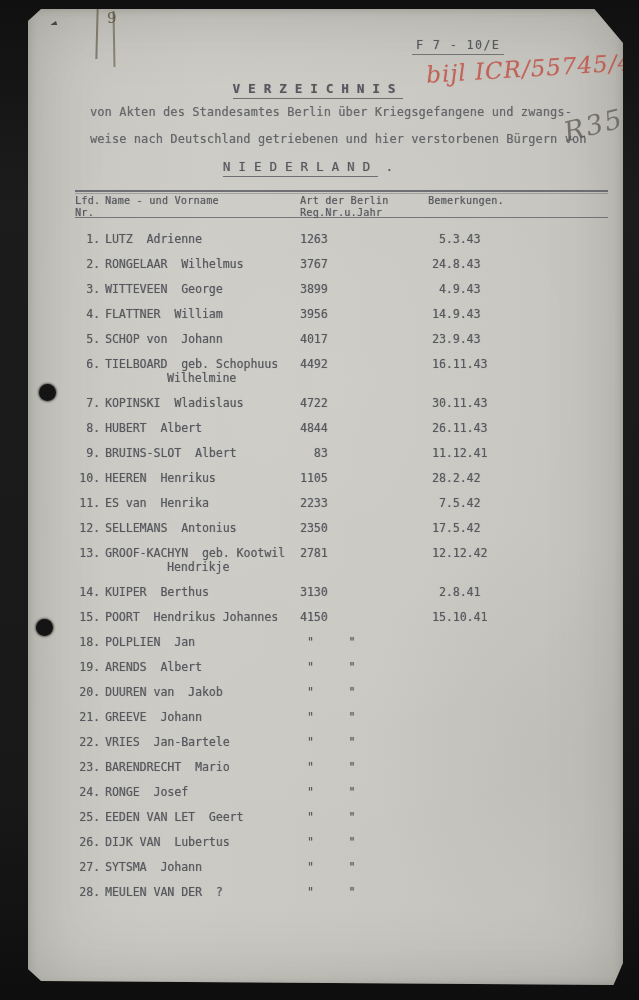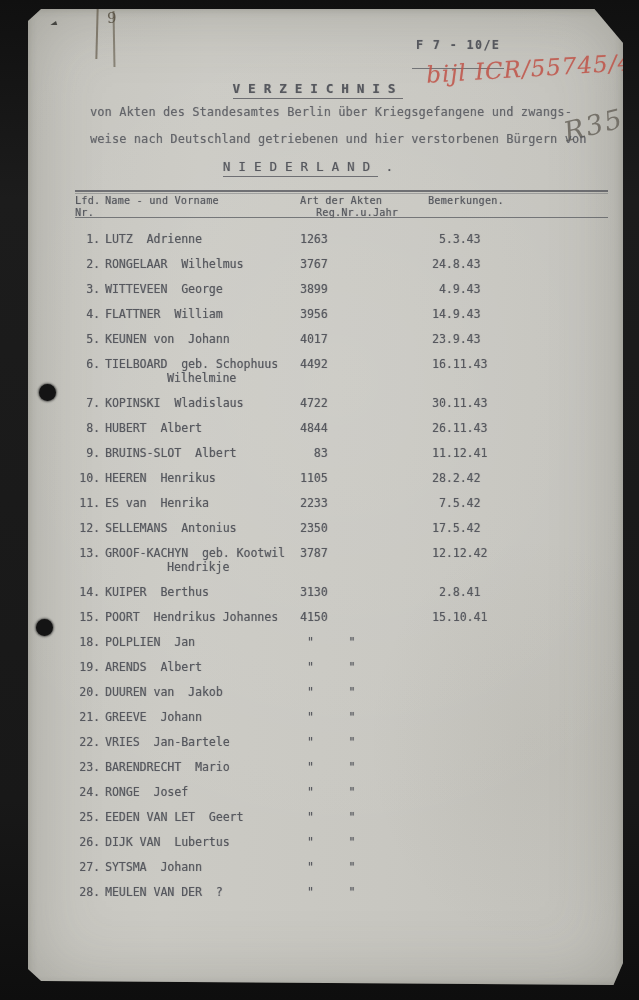--- a/index.html
+++ b/index.html
@@ -22,21 +22,21 @@
     clip-path:polygon(0 12px, 2.2% 0, 95.2% 0, 100% 34px,
                       100% calc(100% - 22px), 98.4% 100%,
                       2.2% calc(100% - 4px), 0 calc(100% - 16px));
   }
   .ink{color:#56585e;text-shadow:0.4px 0.4px 0.7px rgba(86,88,94,.55);}
   .faded{opacity:.88;}
   .abs{position:absolute;}
 
   
   .ref-code{left:384px;top:29px;font-size:11.5px;letter-spacing:1.5px;
-    border-bottom:1.2px solid rgba(86,88,94,.75);padding:0 4px 16px 4px;font-weight:bold;}
+    border-bottom:1.2px solid rgba(86,88,94,.75);padding:0 4px 2px 4px;}
   .red-hand{
     left:398px;top:46px;font-family:"DejaVu Serif",serif;font-style:italic;
     font-size:23px;color:#c05247;transform:rotate(-3.5deg);
     letter-spacing:1px;white-space:nowrap;opacity:.85;z-index:5;
     text-shadow:0 0 1px rgba(192,82,71,.4);}
   .pencil-r{
     left:535px;top:98px;font-family:"DejaVu Serif",serif;font-style:italic;
     font-size:27px;color:#6e6a62;transform:rotate(-14deg);letter-spacing:2px;opacity:.9;}
   .doc-title{
     left:0;top:72px;width:580px;text-align:center;font-size:12.5px;font-weight:bold;
@@ -98,22 +98,22 @@
 
   <div class="abs ink country"><span class="uln">NIEDERLAND</span><span>&nbsp;.</span></div>
 
   <div class="rule rule1"></div>
   <div class="rule rule1b"></div>
   <div class="rule rule2"></div>
 
   <div class="abs ink th" style="left:47px;top:186px;">Lfd.</div>
   <div class="abs ink th" style="left:47px;top:198px;">Nr.</div>
   <div class="abs ink th" style="left:77px;top:186px;">Name - und Vorname</div>
-  <div class="abs ink th" style="left:272px;top:186px;">Art der Akten</div>
-  <div class="abs ink th" style="left:288px;top:198px;">Reg.Nr.u.Jahr</div>
+  <div class="abs ink th" style="left:272px;top:186px;">Art der Berlin</div>
+  <div class="abs ink th" style="left:272px;top:198px;">Reg.Nr.u.Jahr</div>
   <div class="abs ink th" style="left:400px;top:186px;">Bemerkungen.</div>
 
   <div class="rows">
       <div class="row">
         <span class="c-nr ink">1.</span>
         <span class="c-name ink">LUTZ  Adrienne</span>
         <span class="c-akt ink">1263</span>
         <span class="c-bem ink"> 5.3.43</span>
       </div>
       <div class="row">
@@ -129,21 +129,21 @@
         <span class="c-bem ink"> 4.9.43</span>
       </div>
       <div class="row">
         <span class="c-nr ink">4.</span>
         <span class="c-name ink">FLATTNER  William</span>
         <span class="c-akt ink">3956</span>
         <span class="c-bem ink">14.9.43</span>
       </div>
       <div class="row">
         <span class="c-nr ink">5.</span>
-        <span class="c-name ink">KEUNEN von  Johann</span>
+        <span class="c-name ink">SCHOP von  Johann</span>
         <span class="c-akt ink">4017</span>
         <span class="c-bem ink">23.9.43</span>
       </div>
       <div class="row two">
         <span class="c-nr ink">6.</span>
         <span class="c-name ink">TIELBOARD  geb. Schophuus<div class="name2">Wilhelmine</div></span>
         <span class="c-akt ink">4492</span>
         <span class="c-bem ink">16.11.43</span>
       </div>
       <div class="row">
@@ -178,21 +178,21 @@
       </div>
       <div class="row">
         <span class="c-nr ink">12.</span>
         <span class="c-name ink">SELLEMANS  Antonius</span>
         <span class="c-akt ink">2350</span>
         <span class="c-bem ink">17.5.42</span>
       </div>
       <div class="row two">
         <span class="c-nr ink">13.</span>
         <span class="c-name ink">GROOF-KACHYN  geb. Kootwil<div class="name2">Hendrikje</div></span>
-        <span class="c-akt ink">3787</span>
+        <span class="c-akt ink">2781</span>
         <span class="c-bem ink">12.12.42</span>
       </div>
       <div class="row">
         <span class="c-nr ink">14.</span>
         <span class="c-name ink">KUIPER  Berthus</span>
         <span class="c-akt ink">3130</span>
         <span class="c-bem ink"> 2.8.41</span>
       </div>
       <div class="row">
         <span class="c-nr ink">15.</span>

